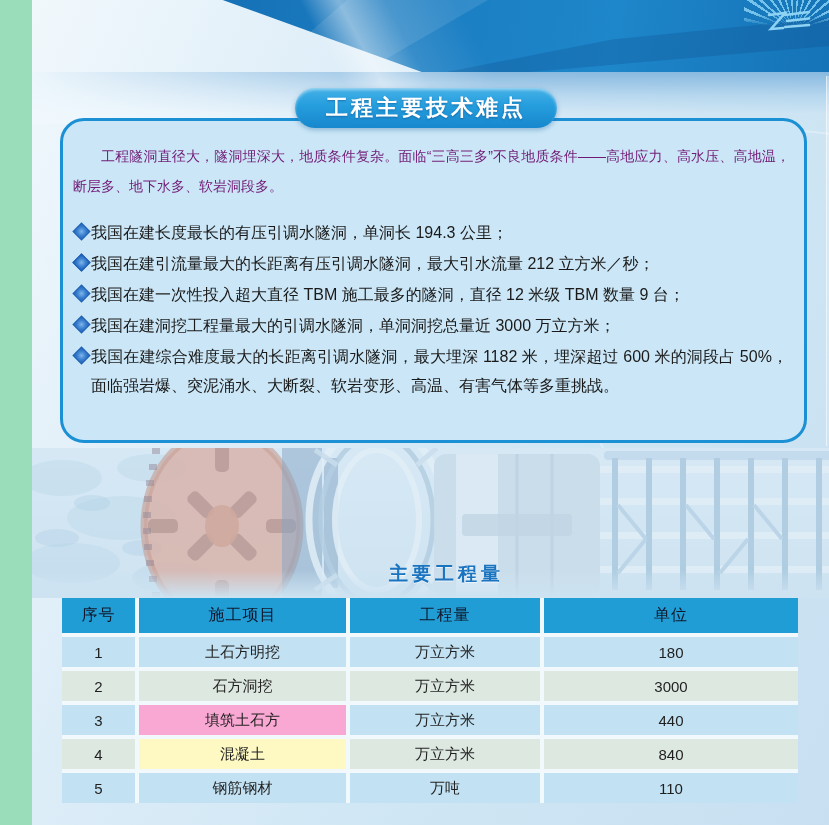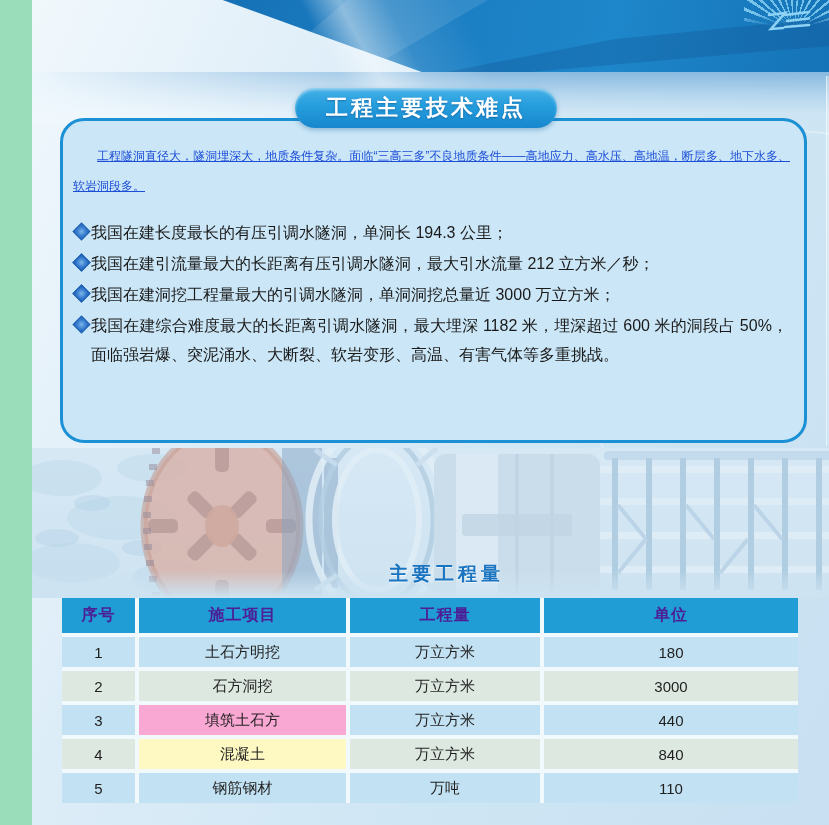--- a/index.html
+++ b/index.html
@@ -57,22 +57,22 @@
     color:#fff;font-size:22px;font-weight:bold;letter-spacing:3px;
     text-shadow:0 1px 2px rgba(10,70,130,.5);
   }
   
   .content-box{
     position:absolute;left:28px;top:118px;width:747px;height:325px;z-index:4;
     box-sizing:border-box;border:3px solid #1b90d4;border-radius:24px;
     background:#cbe7f7;
   }
   .intro{
-    margin:20px 14px 0 10px;font-size:12px;line-height:30px;color:#1d4ed8;
-    text-indent:2em;text-align:justify;text-decoration:underline;
+    margin:20px 14px 0 10px;font-size:14px;line-height:30px;color:#701a75;
+    text-indent:2em;text-align:justify;
   }
   .bullets{list-style:none;margin:17px 0 0 0;padding:0 16px 0 0;}
   .bullets li{
     position:relative;padding-left:28px;font-size:16px;line-height:29px;
     margin-bottom:2px;color:#1a1a1a;text-align:justify;
   }
   .diamond{
     position:absolute;left:13px;top:8px;width:11px;height:11px;
     transform:rotate(45deg);
     background:radial-gradient(circle at 50% 50%,#7db6e8 0%,#3a7fd0 55%,#1d5fb4 100%);
@@ -87,21 +87,21 @@
     text-align:center;font-size:19px;font-weight:bold;color:#1a74c0;letter-spacing:4px;
     text-shadow:0 1px 0 rgba(255,255,255,.6);
   }
   
   .quantity-table{
     position:absolute;left:30px;top:598px;width:736px;z-index:3;
     display:grid;grid-template-columns:73px 207px 190px 254px;gap:4px;
     background:#f2f9fd;
   }
   .cell{display:flex;align-items:center;justify-content:center;box-sizing:border-box;}
-  .th{height:35px;background:#219dd6;color:#4c1d95;font-weight:bold;font-size:16px;letter-spacing:1px;}
+  .th{height:35px;background:#219dd6;color:#0f172a;font-weight:normal;font-size:16px;letter-spacing:1px;}
   .td{height:30px;font-size:15px;color:#1f1f1f;}
   .row-blue  .td{background:#c2e1f2;}
 </style>
 </head>
 <body>
 
 <div class="page">
 
   <div class="banner">
     <div class="banner-streak1"></div>
@@ -137,20 +137,21 @@
       </li>
       <li>
         <span class="diamond"></span>
       </li>
       <li>
         <span class="diamond"></span>
         <span>我国在建引流量最大的长距离有压引调水隧洞，最大引水流量 212 立方米／秒；</span>
       </li>
       <li>
         <span class="diamond"></span>
+        <span>我国在建一次性投入超大直径 TBM 施工最多的隧洞，直径 12 米级 TBM 数量 9 台；</span>
       </li>
       <li>
         <span class="diamond"></span>
         <span>我国在建洞挖工程量最大的引调水隧洞，单洞洞挖总量近 3000 万立方米；</span>
       </li>
       <li>
         <span class="diamond"></span>
         <span>我国在建综合难度最大的长距离引调水隧洞，最大埋深 1182 米，埋深超过 600 米的洞段占 50%，面临强岩爆、突泥涌水、大断裂、软岩变形、高温、有害气体等多重挑战。</span>
       </li>
     </ul>

